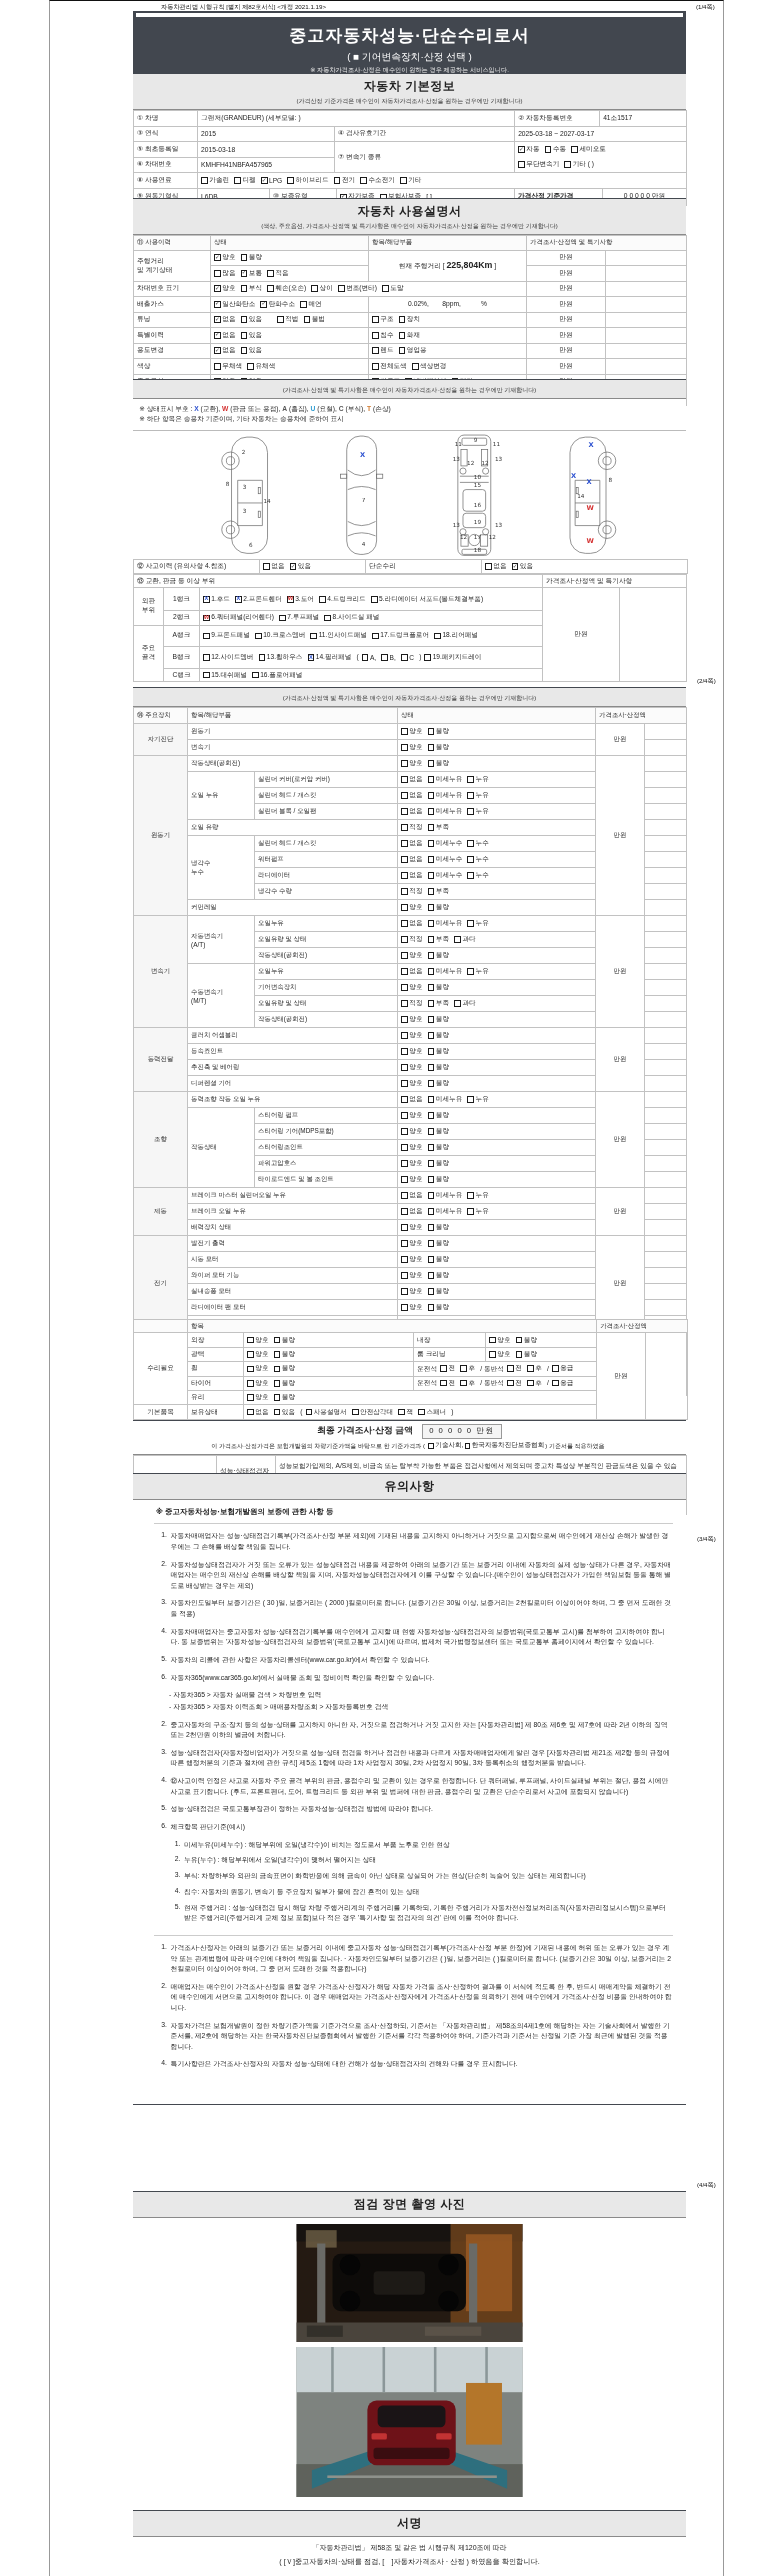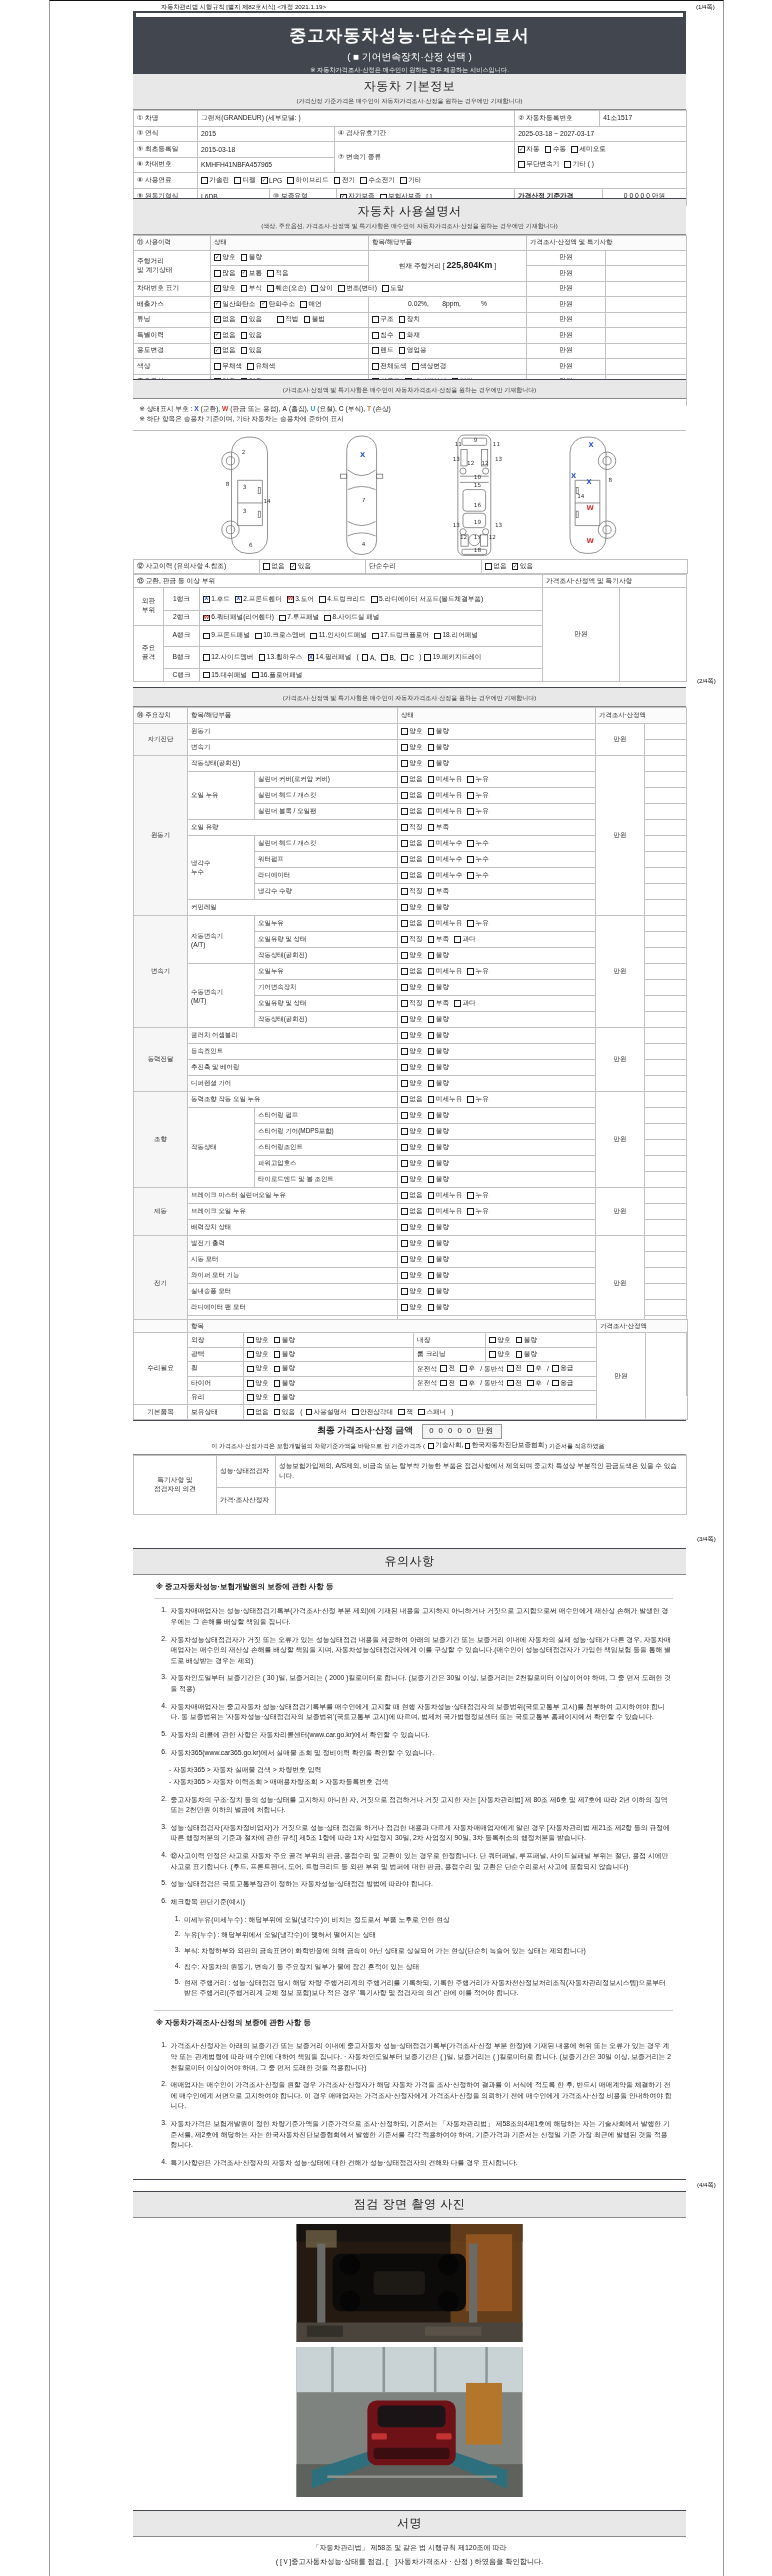--- a/index.html
+++ b/index.html
@@ -16,21 +16,21 @@
   
   #doc-head{position:absolute;top:10.3px;left:83px;width:553px;background:#42474f;color:#fff;box-sizing:border-box;}
   #doc-head .whitebar{height:3.6px;background:#fff;margin:2.1px 3.1px 0 3.1px;}
   #doc-head .t1{text-align:center;font-size:17px;font-weight:bold;letter-spacing:1px;margin-top:7.2px;}
   #doc-head .t2{text-align:center;font-size:9.8px;margin-top:3.6px;}
   #doc-head .t3{text-align:center;font-size:6.2px;margin-top:2.6px;color:#eee;}
   #doc-head .docno{font-size:8.8px;font-weight:bold;padding:7.2px 0 4.6px 5.2px;}
   
   .sec-head{background:#e8e8e8;border-top:1.5px solid #43484f;border-bottom:0.5px solid #8a8a8a;
             text-align:center;padding:4.1px 0 3.6px;}
-  .sec-title{font-size:12px;font-weight:normal;letter-spacing:0.5px;}
+  .sec-title{font-size:12px;font-weight:bold;letter-spacing:0.5px;}
   .sec-sub{font-size:6px;margin-top:1.5px;color:#333;}
   
   table{border-collapse:collapse;width:100%;table-layout:fixed;}
   td,th{border:0.5px solid #c2c2c2;padding:1px 3.1px;font-size:6.7px;font-weight:normal;text-align:left;
         overflow:hidden;vertical-align:middle;}
   .lab{background:#fff;}
   .cen{text-align:center;}
   .thead td{background:#fbfbfb;font-size:6.4px;}
   
   .ck{display:inline-flex;align-items:center;margin:0 5.2px 0 0;vertical-align:middle;}
@@ -1097,21 +1097,21 @@
       </tr>
       <tr style="height:27px">
         <td>가격·조사산정자</td>
         <td></td>
       </tr>
     </tbody>
       </table>
   </div>
   <div class="pagemark" style="top:1534px">(3/4쪽)</div>
 
-  <div class="sec" id="sec-notice" style="top:1547px;border-bottom:1.5px solid #43484f">
+  <div class="sec" id="sec-notice" style="top:1472px;border-bottom:1.5px solid #43484f">
     <div class="sec-head">
       <div class="sec-title">유의사항</div>
     </div>
     <div id="notice-body">
       <div class="nhead">※ 중고자동차성능·보험개발원의 보증에 관한 사항 등</div>
       <div id="nlist-b1">
           <div class="nitem">
             <span class="nno">1.</span>
             <span class="ntext">자동차매매업자는 성능·상태점검기록부(가격조사·산정 부분 제외)에 기재된 내용을 고지하지 아니하거나 거짓으로 고지함으로써 매수인에게 재산상 손해가 발생한 경우에는 그 손해를 배상할 책임을 집니다.</span>
           </div>
@@ -1178,21 +1178,20 @@
               <span class="nno">4.</span>
               <span class="ntext">침수: 자동차의 원동기, 변속기 등 주요장치 일부가 물에 잠긴 흔적이 있는 상태</span>
             </div>
             <div class="nitem">
               <span class="nno">5.</span>
               <span class="ntext">현재 주행거리 : 성능·상태점검 당시 해당 차량 주행거리계의 주행거리를 기록하되, 기록한 주행거리가 자동차전산정보처리조직(자동차관리정보시스템)으로부터 받은 주행거리(주행거리계 교체 정보 포함)보다 적은 경우 '특기사항 및 점검자의 의견' 란에 이를 적어야 합니다.</span>
             </div>
           </div>
         </div>
       <div class="ndivider"></div>
-      <div class="nhead" style="border-bottom:none">※ 자동차가격조사·산정의 보증에 관한 사항 등</div>
       <div id="nlist-b3">
           <div class="nitem">
             <span class="nno">1.</span>
             <span class="ntext">가격조사·산정자는 아래의 보증기간 또는 보증거리 이내에 중고자동차 성능·상태점검기록부(가격조사·산정 부분 한정)에 기재된 내용에 허위 또는 오류가 있는 경우 계약 또는 관계법령에 따라 매수인에 대하여 책임을 집니다. · 자동차인도일부터 보증기간은 (      )일, 보증거리는 (      )킬로미터로 합니다. (보증기간은 30일 이상, 보증거리는 2천킬로미터 이상이어야 하며, 그 중 먼저 도래한 것을 적용합니다)</span>
           </div>
           <div class="nitem">
             <span class="nno">2.</span>
             <span class="ntext">매매업자는 매수인이 가격조사·산정을 원할 경우 가격조사·산정자가 해당 자동차 가격을 조사·산정하여 결과를 이 서식에 적도록 한 후, 반드시 매매계약을 체결하기 전에 매수인에게 서면으로 고지하여야 합니다. 이 경우 매매업자는 가격조사·산정자에게 가격조사·산정을 의뢰하기 전에 매수인에게 가격조사·산정 비용을 안내하여야 합니다.</span>
           </div>
           <div class="nitem">
@@ -1252,20 +1251,20 @@
       </svg>
     </div>
   </div>
 
   <div class="sec" id="sec-sign" style="top:2509px;height:67px">
     <div class="sec-head">
       <div class="sec-title">서명</div>
     </div>
     <div id="sign-body">
       <div>「자동차관리법」 제58조 및 같은 법 시행규칙 제120조에 따라</div>
-      <div class="l2">( [Ｖ]중고자동차성능·상태를 점검, [　]자동차가격조사 · 산정 ) 하였음을 확인합니다.</div>
+      <div class="l2">( [Ｖ]중고자동차의·상태를 점검, [　]자동차가격조사 · 산정 ) 하였음을 확인합니다.</div>
       <div class="date">2025년 11월 05일</div>
 
     </div>
   </div>
 
 </div>
 
 
 </body></html>

